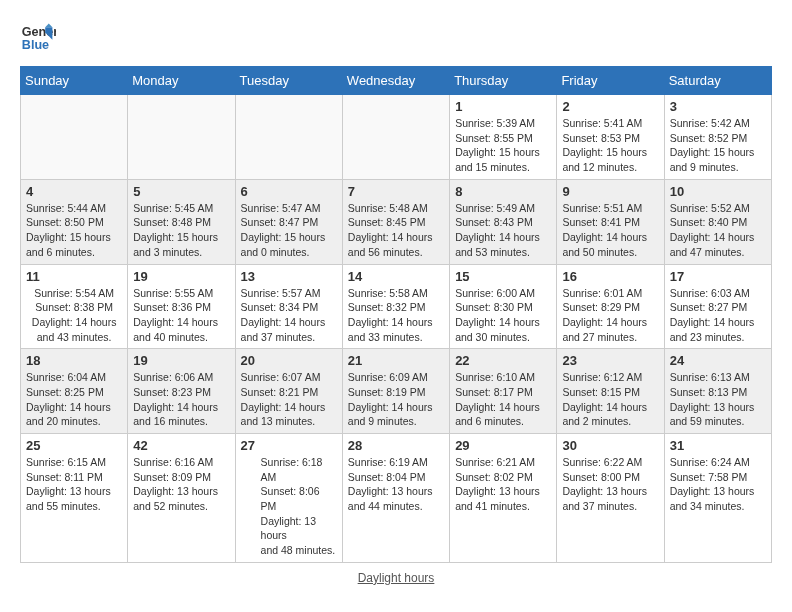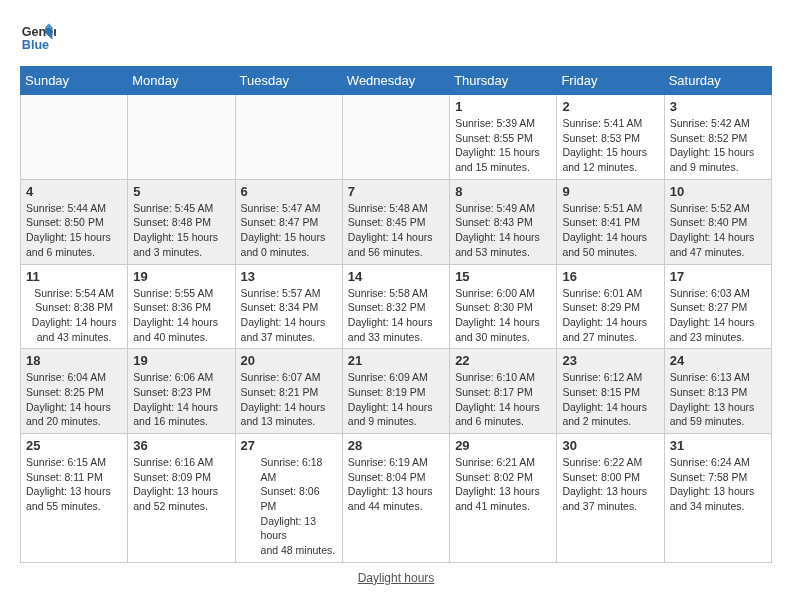--- a/index.html
+++ b/index.html
@@ -305,21 +305,21 @@
       </tr>
       <tr>
         <td>
           <span class="day-num">25</span>
           <div class="day-info" style="white-space: pre-line;">Sunrise: 6:15 AM
 Sunset: 8:11 PM
 Daylight: 13 hours
 and 55 minutes.</div>
         </td>
         <td>
-          <span class="day-num">36</span>
+          <span class="day-num">42</span>
           <div class="day-info" style="white-space: pre-line;">Sunrise: 6:16 AM
 Sunset: 8:09 PM
 Daylight: 13 hours
 and 52 minutes.</div>
         </td>
         <td>
           <span class="day-num">27</span>
           <div class="day-info" style="white-space: pre-line; margin-left: 20px;">Sunrise: 6:18 AM
 Sunset: 8:06 PM
 Daylight: 13 hours

